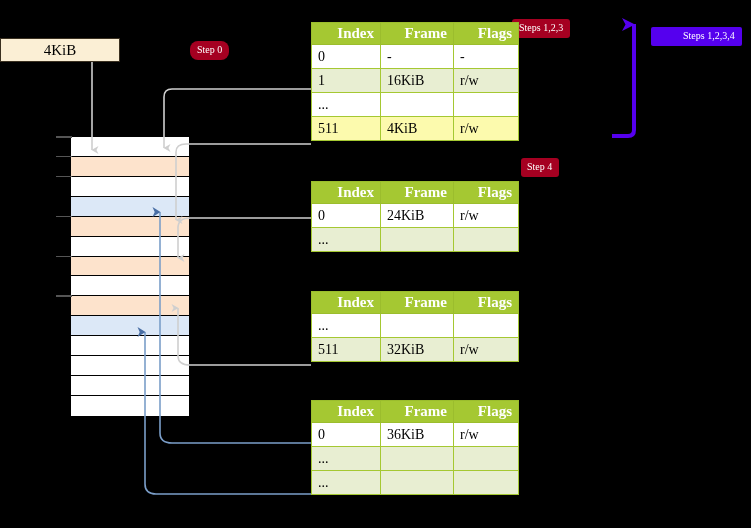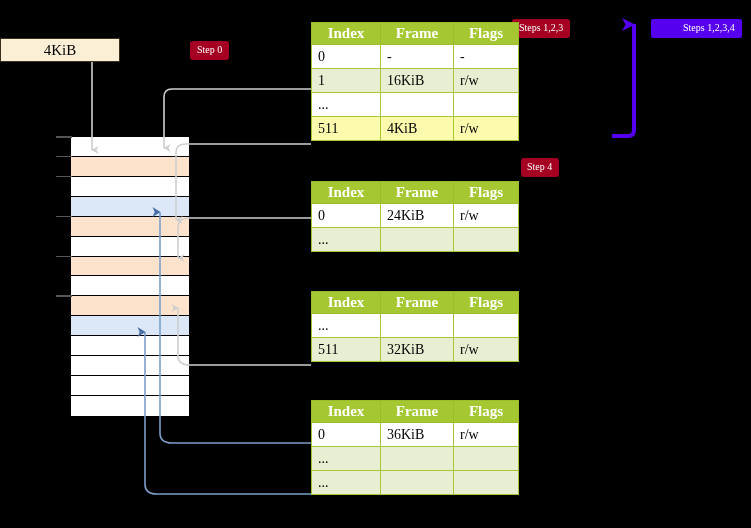--- a/index.html
+++ b/index.html
@@ -23,21 +23,21 @@
   #memcol{position:absolute;left:70px;top:136px;width:120px;height:279px;
           border:1px solid #000;box-sizing:border-box;background:#fff;}
   .memrow{position:absolute;left:0;width:118px;box-sizing:border-box;}
   .memrow.sep{border-bottom:1.5px solid #000;}
   .tick{position:absolute;width:16px;height:1.5px;background:#555;}
 
   
   table.pt{position:absolute;border-collapse:collapse;background:#fff;
            font-size:14px;color:#000;}
   table.pt th{background:#a5c832;color:#fff;font-weight:bold;font-size:15px;
-              text-align:center;padding:2px 6px;border:1px solid #9bbd2d;
+              text-align:right;padding:2px 6px;border:1px solid #9bbd2d;
               white-space:nowrap;}
   table.pt td{border:1px solid #a5c832;padding:2px 6px;height:19px;
               white-space:nowrap;vertical-align:middle;}
   table.pt tr.alt td{background:#e8eed2;}
   table.pt tr.hl td{background:#fcfaad;}
   .colA{width:56px;}
   .colB{width:60px;margin-top:29px;}
   .colC{width:52px;}
 
   svg.overlay{position:absolute;left:0;top:0;width:751px;height:528px;
@@ -45,25 +45,25 @@
 </style>
 </head>
 <body>
 
 <div class="canvas">
 
   <div class="sizebox" style="left:0px;top:38px;width:120px;height:24px;">
     <span>4KiB</span>
   </div>
 
-  <div class="badge red" style="left:190px;top:41px;">Step 0</div>
+  <div class="badge red" style="left:190px;top:41px;border-radius:8px;">Step 0</div>
 
   <div class="badge red" style="left:512px;top:19px;">Steps 1,2,3</div>
 
-  <div class="badge violet" style="left:651px;top:19px;padding-left:32px;">Steps 1,2,3,4</div>
+  <div class="badge violet" style="left:651px;top:27px;padding-left:32px;">Steps 1,2,3,4</div>
 
   <div class="badge red" style="left:521px;top:158px;padding-left:6px;">Step 4</div>
 
   <div id="memcol">
       <div class="memrow sep" style="top: 0px; height: 19.9286px; background: rgb(255, 255, 255);"></div>
       <div class="memrow sep" style="top: 19.9286px; height: 19.9286px; background: rgb(253, 227, 204);"></div>
       <div class="memrow sep" style="top: 39.8571px; height: 19.9286px; background: rgb(255, 255, 255);"></div>
       <div class="memrow sep" style="top: 59.7857px; height: 19.9286px; background: rgb(220, 232, 247);"></div>
       <div class="memrow sep" style="top: 79.7143px; height: 19.9286px; background: rgb(253, 227, 204);"></div>
       <div class="memrow sep" style="top: 99.6429px; height: 19.9286px; background: rgb(255, 255, 255);"></div>

